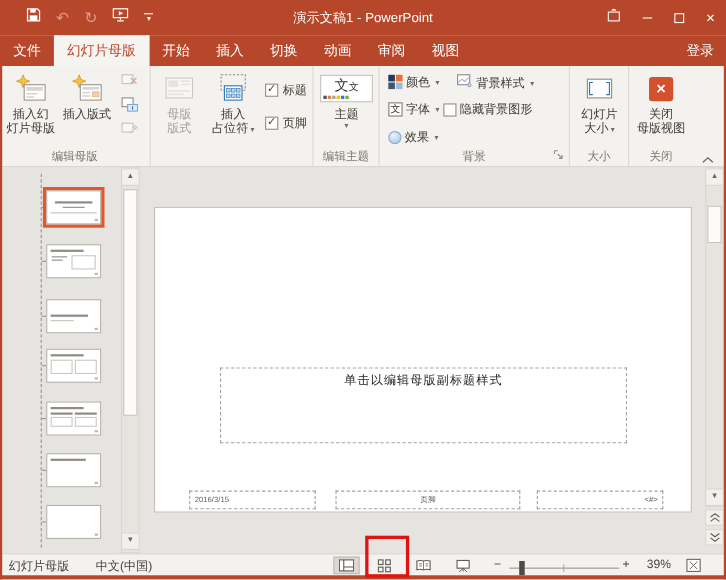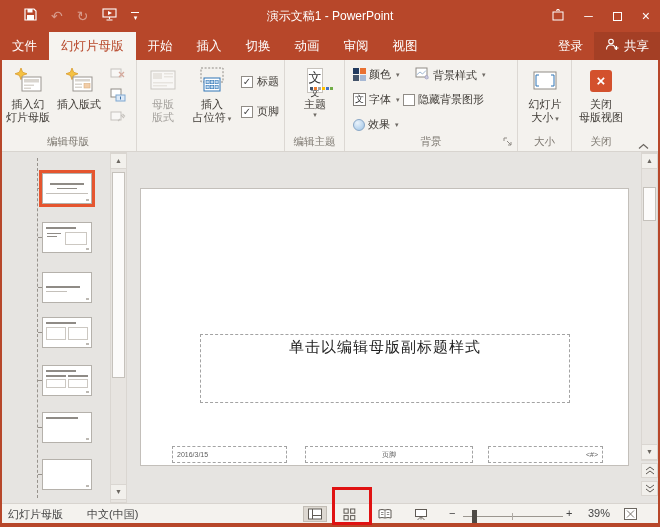--- a/index.html
+++ b/index.html
@@ -33,21 +33,21 @@
 .ribbon{position:absolute;left:0;top:60px;width:660px;height:92px;background:#F4F2EE;border-bottom:1px solid #D8D4CF}
 .rgroup{position:absolute;top:0;height:91px;border-right:1px solid #DCD8D3}
 .glabel{position:absolute;bottom:2px;left:0;width:100%;text-align:center;font-size:10.5px;color:#7C776F}
 .bigbtn{position:absolute;top:4px;display:flex;flex-direction:column;align-items:center;font-size:11px;line-height:13px;text-align:center;color:#3F3B36}
 .bigbtn .bicon{height:33px;display:flex;align-items:center;justify-content:center;margin-bottom:1px}
 .arrow{font-size:7px;color:#6E6A64;line-height:8px}
 .inline-ar{font-size:7px;color:#6E6A64;margin-left:2px}
 .cb-row{position:absolute;display:flex;align-items:center;gap:4px;font-size:11px;color:#3F3B36}
 .cbox{width:12px;height:12px;background:#fff;border:1px solid #908C86;font-size:10px;line-height:10px;text-align:center;color:#454545}
 .smallrow{position:absolute;display:flex;align-items:center;gap:3px;font-size:11px;color:#3F3B36}
-.theme-ico{width:16px;height:25px;background:#fff;border:1px solid #C6C2BC;position:relative;text-align:center}
+.theme-ico{width:48px;height:25px;background:#fff;border:1px solid #C6C2BC;position:relative;text-align:center}
 .theme-ico .w1{font-size:13px;color:#333;line-height:17px}
 .theme-ico .w2{font-size:9px;color:#333}
 .strip{position:absolute;left:2px;bottom:2px;display:flex;gap:1px}
 .strip i{width:3px;height:3px;display:block}
 .font-ico{width:13px;height:13px;background:#fff;border:1px solid #7F7B76;font-size:9px;line-height:11px;text-align:center;color:#333}
 .fx-ico{width:12px;height:12px;border-radius:50%;border:1px solid #89A7C6;background:radial-gradient(circle at 35% 30%,#EAF3FB,#9DC3E6)}
 .color-ico{width:13px;height:13px;display:grid;grid-template-columns:6px 6px;grid-template-rows:6px 6px;gap:1px}
 .close-ico{width:22px;height:22px;border-radius:3px;background:#D3512D;color:#fff;font-size:15px;font-weight:bold;line-height:21px;text-align:center}
 .launcher{position:absolute}
 
@@ -58,21 +58,21 @@
 .thumb.sel{box-shadow:0 0 0 3px #E5552F}
 .thumb .ln{position:absolute;background:#8F8B86}
 .thumb .lt{position:absolute;background:#C4C0BA}
 .thumb .bx{position:absolute;border:1px solid #CCC8C2}
 .thumb .num{position:absolute;right:2px;bottom:2px;width:3px;height:2px;background:#BDB9B3}
 
 
 .canvas{position:absolute;left:140px;top:188px;width:489px;height:278px;background:#fff;border:1px solid #C3BFBA}
 .ph{position:absolute;border:1px dashed #A3A3A3;background:#fff}
 .slide-title{font-size:25px;line-height:38px;letter-spacing:6px;color:#1F1F1F;text-align:center;word-break:break-all;padding-top:13px}
-.slide-sub{font-size:15px;letter-spacing:1px;color:#1F1F1F;text-align:center;padding-top:3px}
+.slide-sub{font-size:11px;letter-spacing:1px;color:#1F1F1F;text-align:center;padding-top:3px}
 .tinytxt{font-size:7px;color:#5c5c5c;line-height:15px}
 
 
 .strack{position:absolute;background:#E7E4E0;border:1px solid #DAD6D1}
 .sbtn{position:absolute;width:17px;height:16px;background:#F2F0EC;border:1px solid #DAD6D1;color:#6B6660;font-size:7px;text-align:center;line-height:14px}
 .sthumb{position:absolute;background:#FCFBFA;border:1px solid #C5C1BB}
 .navbtn{position:absolute;width:17px;height:15px;background:#F2F0EC;border:1px solid #DAD6D1;display:flex;align-items:center;justify-content:center}
 
 
 .statusbar{position:absolute;left:0;top:503px;width:660px;height:20px;background:#F4F2EE;border-top:1px solid #D8D4CF;font-size:11px;color:#444}
@@ -129,30 +129,20 @@
     <span class="tab">文件</span>
     <span class="tab active">幻灯片母版</span>
     <span class="tab">开始</span>
     <span class="tab">插入</span>
     <span class="tab">切换</span>
     <span class="tab">动画</span>
     <span class="tab">审阅</span>
     <span class="tab">视图</span>
     <span class="spacer"></span>
     <span class="signin">登录</span>
-    <span class="share-btn">
-      <span>
-        <svg width="14" height="13" viewBox="0 0 14 13">
-            <circle cx="6" cy="3.6" r="2.3" fill="none" stroke="#fff" stroke-width="1.1"></circle>
-            <path d="M1.5 11.5 c0-3 2-4.5 4.5-4.5 s4.5 1.5 4.5 4.5" fill="none" stroke="#fff" stroke-width="1.1"></path>
-            <path d="M11.5 8 v4 M9.5 10 h4" stroke="#fff" stroke-width="1.1"></path>
-          </svg>
-      </span>
-      <span>共享</span>
-    </span>
   </div>
 
   <div class="ribbon">
 
     <div class="rgroup" style="left:0;width:137px">
       <div class="bigbtn" style="left:55px;width:48px">
         <span class="bicon">
           <svg width="30" height="28" viewBox="0 0 30 28">
               <path d="M8 1 l1.6 4.2 L14 6.8 l-4.4 1.6 L8 12.6 l-1.6-4.2 L2 6.8 l4.4-1.6 z" fill="#F5C242" stroke="#D99A2B" stroke-width=".8"></path>
               <rect x="9" y="10" width="19" height="14" fill="#fff" stroke="#9A958F"></rect>

